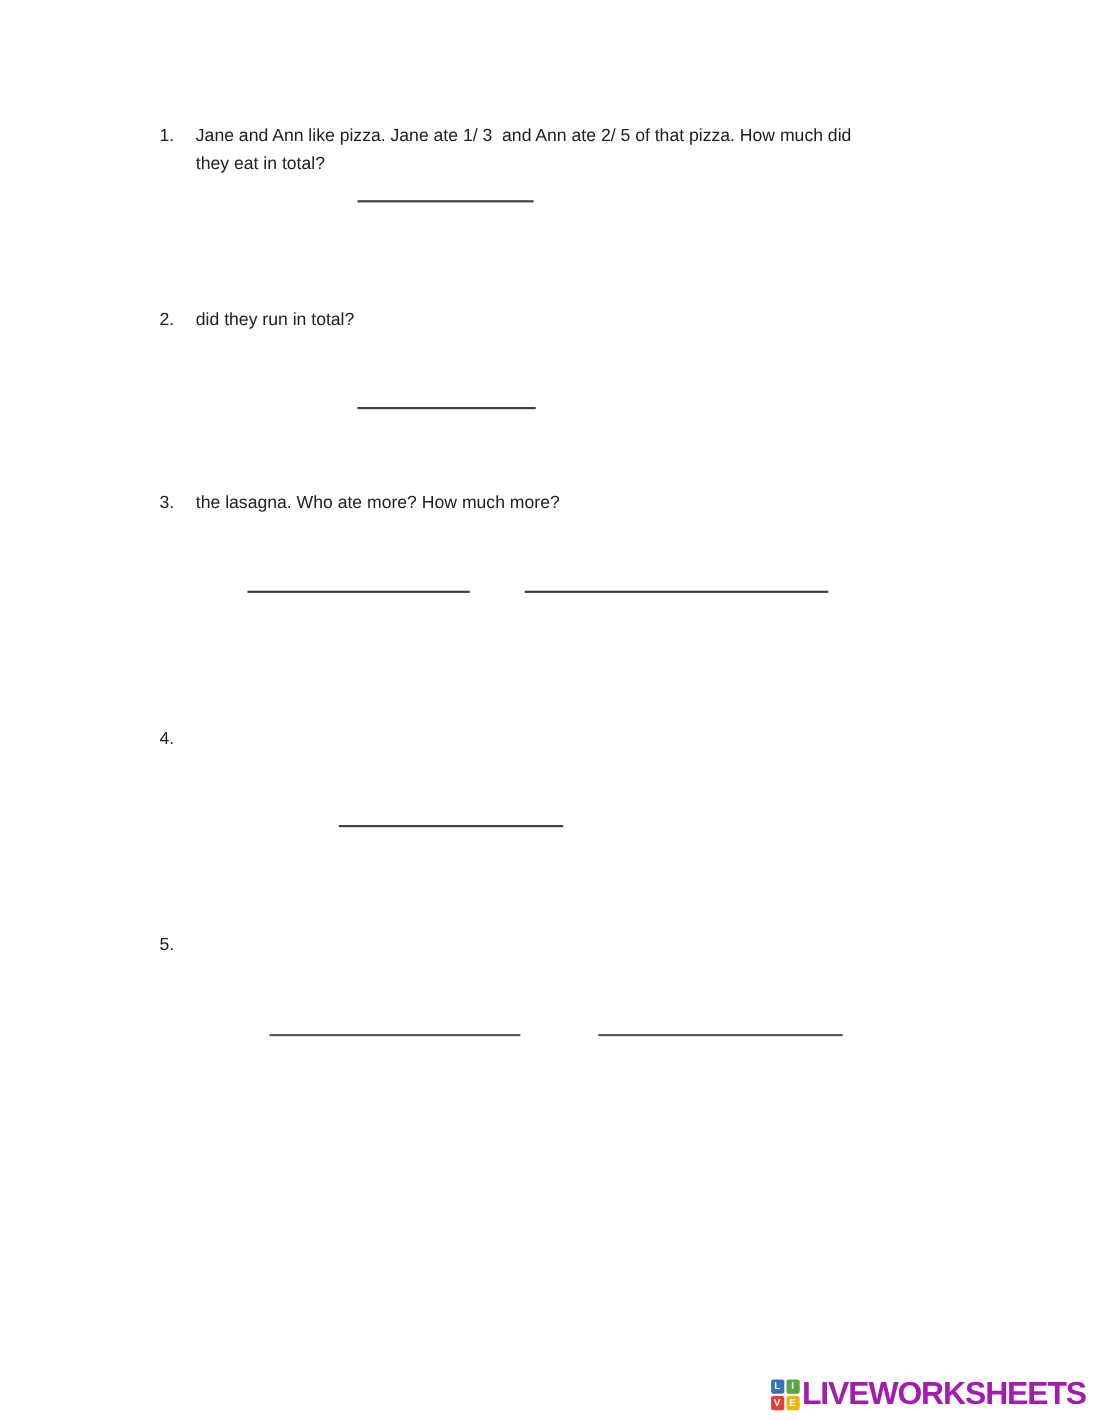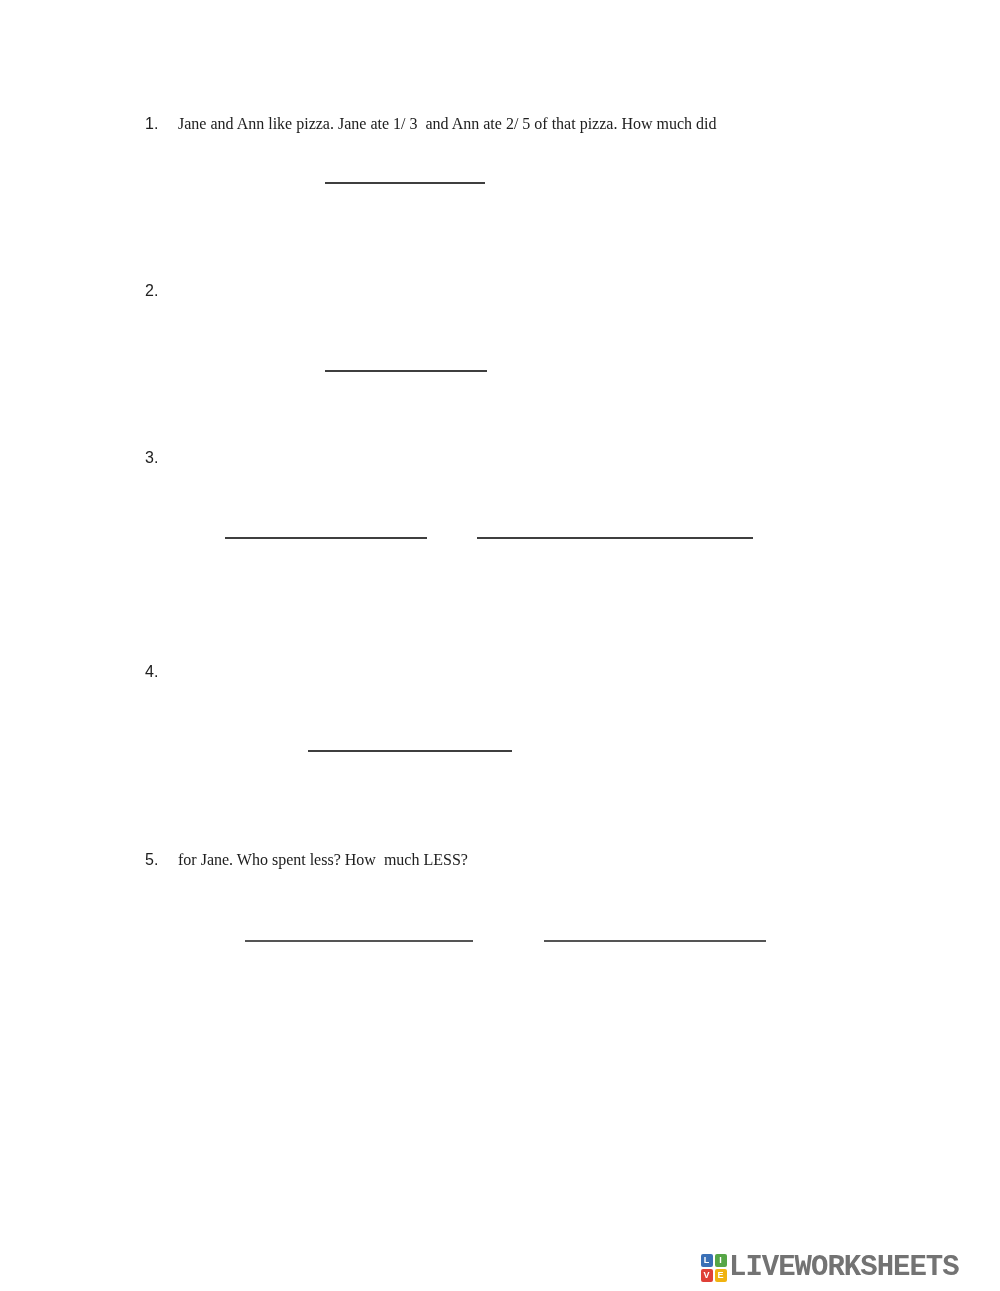--- a/index.html
+++ b/index.html
@@ -27,21 +27,21 @@
     width: 740px;
     display: flex;
     align-items: flex-start;
     font-size: 16px;
     line-height: 26px;
   }
   .qnum {
     flex: 0 0 33px;
     display: block;
   }
-  .qtext { display: block; font-family: Liberation Serif, serif; }
+  .qtext { display: block; }
   .qline {
     display: block;
     white-space: pre;
   }
   .q1 { top: 111px; }
   .q2 { top: 278px; }
   .q3 { top: 445px; }
   .q4 { top: 659px; }
   .q5 { top: 847px; }
 
@@ -100,56 +100,58 @@
 </style>
 </head>
 <body>
 
 <div class="page">
 
   <section class="question q1">
     <span class="qnum">1.</span>
     <span class="qtext">
       <span class="qline">Jane and Ann like pizza. Jane ate 1/ 3  and Ann ate 2/ 5 of that pizza. How much did</span>
+      <span class="qline">they eat in total?</span>
     </span>
   </section>
   <div class="blank b1"></div>
 
   <section class="question q2">
     <span class="qnum">2.</span>
     <span class="qtext">
+      <span class="qline">did they run in total?</span>
     </span>
   </section>
   <div class="blank b2"></div>
 
   <section class="question q3">
     <span class="qnum">3.</span>
     <span class="qtext">
+      <span class="qline">the lasagna. Who ate more? How much more?</span>
     </span>
   </section>
   <div class="blank b3a"></div>
   <div class="blank b3b"></div>
 
   <section class="question q4">
     <span class="qnum">4.</span>
   </section>
   <div class="blank b4"></div>
 
   <section class="question q5">
     <span class="qnum">5.</span>
     <span class="qtext">
-      <span class="qline">for Jane. Who spent less? How  much LESS?</span>
     </span>
   </section>
   <div class="blank b5a"></div>
   <div class="blank b5b"></div>
 
   <div class="brand">
     <span class="brand-icon">
       <span class="tile" style="background: rgb(58, 112, 182);">L</span>
       <span class="tile" style="background: rgb(86, 166, 70);">I</span>
       <span class="tile" style="background: rgb(223, 64, 56);">V</span>
       <span class="tile" style="background: rgb(240, 179, 16);">E</span>
     </span>
-    <span class="brand-text" style="color: #737373; font-family: Liberation Mono, monospace;">LIVEWORKSHEETS</span>
+    <span class="brand-text" style="color: #a21caf;">LIVEWORKSHEETS</span>
   </div>
 
 </div>
 
 </body></html>

